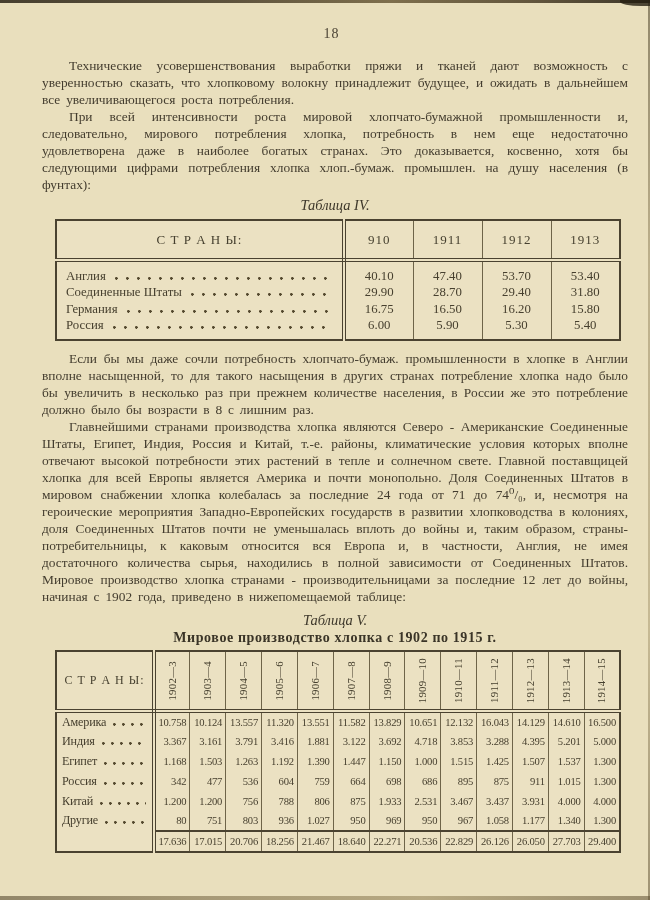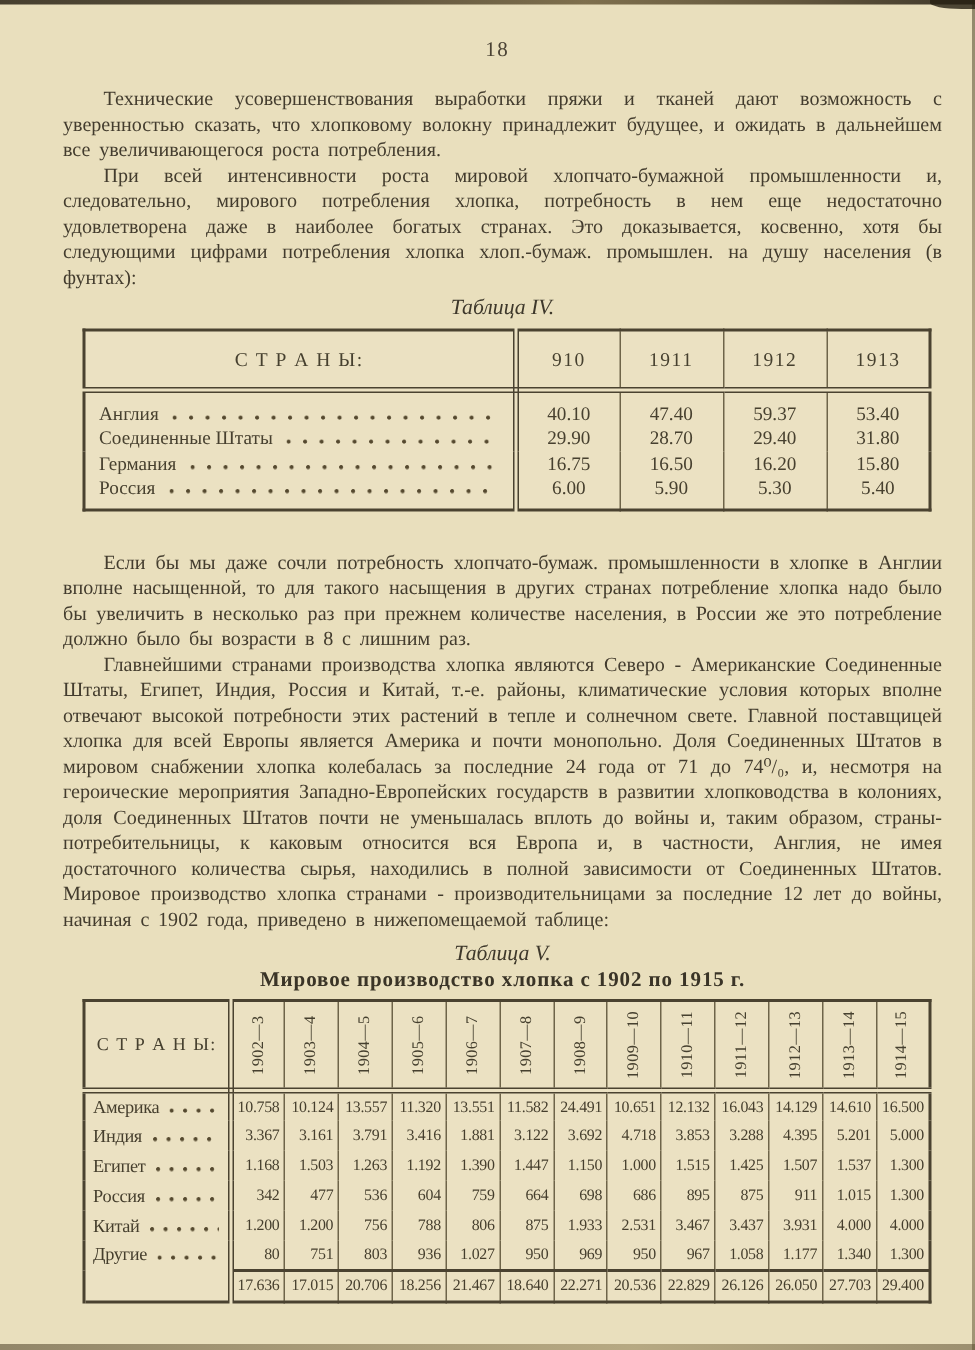--- a/index.html
+++ b/index.html
@@ -112,21 +112,21 @@
       <tbody>
           <tr>
             <td class="lbl">
               <div class="leader">
                 <span class="lbl-text">Англия</span>
                 <span class="dots"></span>
               </div>
             </td>
             <td class="val">40.10</td>
             <td class="val">47.40</td>
-            <td class="val">59.37</td>
+            <td class="val">53.70</td>
             <td class="val">53.40</td>
           </tr>
           <tr>
             <td class="lbl">
               <div class="leader">
                 <span class="lbl-text">Соединенные Штаты</span>
                 <span class="dots"></span>
               </div>
             </td>
             <td class="val">29.90</td>
@@ -154,21 +154,21 @@
               </div>
             </td>
             <td class="val">6.00</td>
             <td class="val">5.90</td>
             <td class="val">5.30</td>
             <td class="val">5.40</td>
           </tr>
         </tbody>
     </table>
 
-    <p class="body first" style="margin-top:25px">Если бы мы даже сочли потребность хлопчато-бумаж. промышленности в хлопке в Англии вполне насыщенной, то для такого насыщения в других странах потребление хлопка надо было бы увеличить в несколько раз при прежнем количестве населения, в России же это потребление должно было бы возрасти в 8 с лишним раз.</p>
+    <p class="body first" style="margin-top:9px">Если бы мы даже сочли потребность хлопчато-бумаж. промышленности в хлопке в Англии вполне насыщенной, то для такого насыщения в других странах потребление хлопка надо было бы увеличить в несколько раз при прежнем количестве населения, в России же это потребление должно было бы возрасти в 8 с лишним раз.</p>
     <p class="body">Главнейшими странами производства хлопка являются Северо - Американские Соединенные Штаты, Египет, Индия, Россия и Китай, т.-е. районы, климатические условия которых вполне отвечают высокой потребности этих растений в тепле и солнечном свете. Главной поставщицей хлопка для всей Европы является Америка и почти монопольно. Доля Соединенных Штатов в мировом снабжении хлопка колебалась за последние 24 года от 71 до 74⁰/₀, и, несмотря на героические мероприятия Западно-Европейских государств в развитии хлопководства в колониях, доля Соединенных Штатов почти не уменьшалась вплоть до войны и, таким образом, страны-потребительницы, к каковым относится вся Европа и, в частности, Англия, не имея достаточного количества сырья, находились в полной зависимости от Соединенных Штатов. Мировое производство хлопка странами - производительницами за последние 12 лет до войны, начиная с 1902 года, приведено в нижепомещаемой таблице:</p>
 
     <div class="caption" style="margin-top:7px">Таблица V.</div>
     <div class="t5title">Мировое производство хлопка с 1902 по 1915 г.</div>
 
     <table class="tbl t5">
       <thead>
         <tr>
           <th class="hdr-label">С Т Р А Н Ы:</th>
         <th>
@@ -219,21 +219,21 @@
                 <span class="lbl-text">Америка</span>
                 <span class="dots"></span>
               </div>
             </td>
             <td class="val">10.758</td>
             <td class="val">10.124</td>
             <td class="val">13.557</td>
             <td class="val">11.320</td>
             <td class="val">13.551</td>
             <td class="val">11.582</td>
-            <td class="val">24.491</td>
+            <td class="val">13.829</td>
             <td class="val">10.651</td>
             <td class="val">12.132</td>
             <td class="val">16.043</td>
             <td class="val">14.129</td>
             <td class="val">14.610</td>
             <td class="val">16.500</td>
           </tr>
           <tr>
             <td class="lbl">
               <div class="leader">

